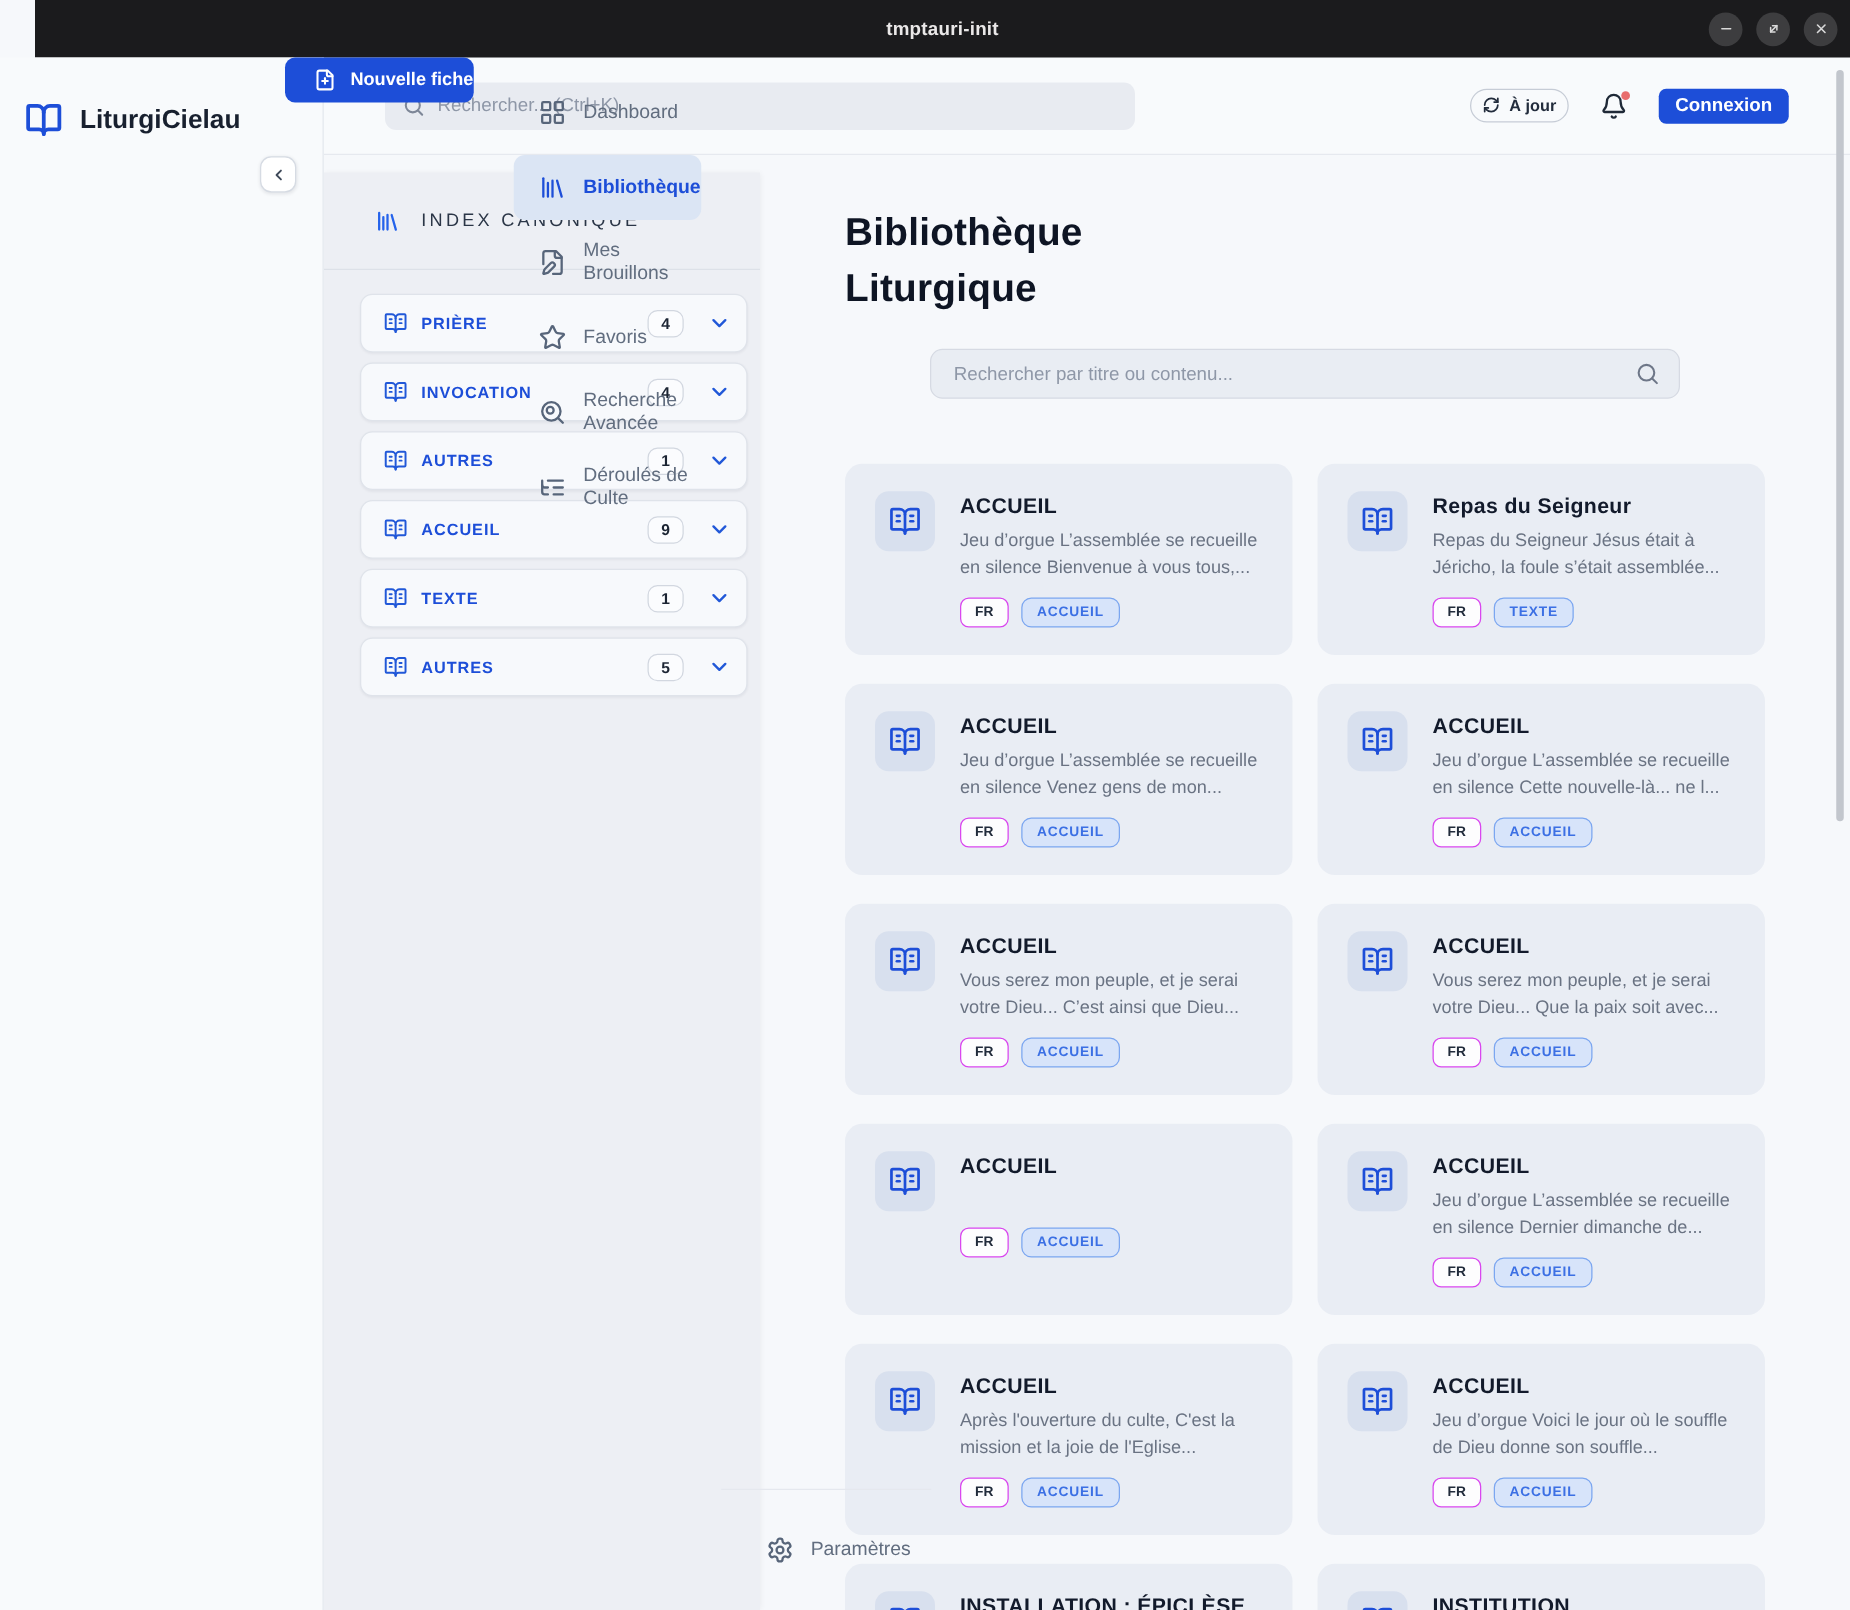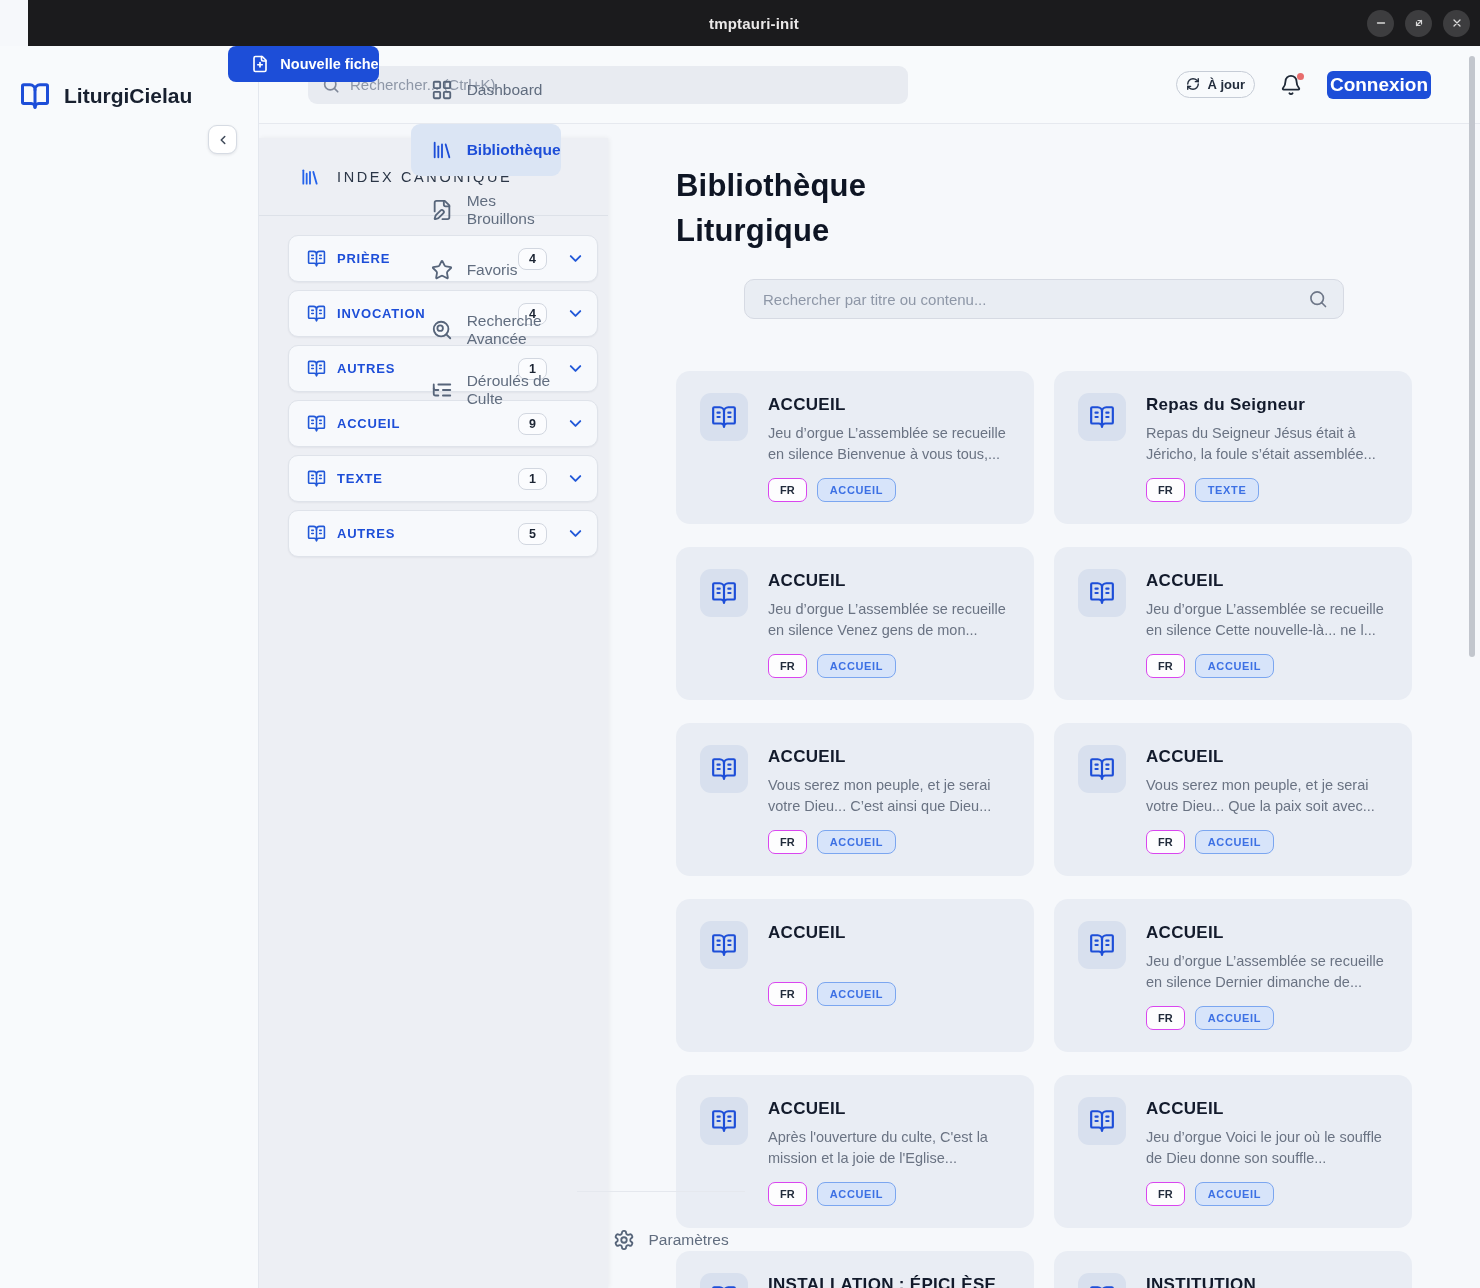--- a/index.html
+++ b/index.html
@@ -86,21 +86,21 @@
     font-family:inherit; font-size:13px; font-weight:700; color:#222c3c;
   }
   .update-pill .icon { width:14px; height:14px; }
   .bell-wrap { position:relative; width:22px; height:22px; color:#1f2937; cursor:pointer; background:none; border:none; }
   .bell-dot {
     position:absolute; top:-1px; right:-2px; width:7px; height:7px;
     background:var(--notification-red,#e86d6d); border-radius:50%;
   }
   .login-btn {
     width:104px; height:28px; border:none; border-radius:6px; cursor:pointer;
-    background:var(--accent,#1d4ed8); color:#fff; font-family:inherit; font-size:19px; font-weight:700;
+    background:var(--accent,#1d4ed8); color:#fff; font-family:inherit; font-size:15px; font-weight:700;
   }
 
   
   .workspace { flex:1; display:flex; background:var(--main-bg,#f6f8fb); overflow:hidden; }
 
   
   .index-panel {
     width:349px; flex-shrink:0; margin-top:14px; background:var(--panel-bg,#edeff4);
     box-shadow:1px 0 5px rgba(15,23,42,.06);
   }

